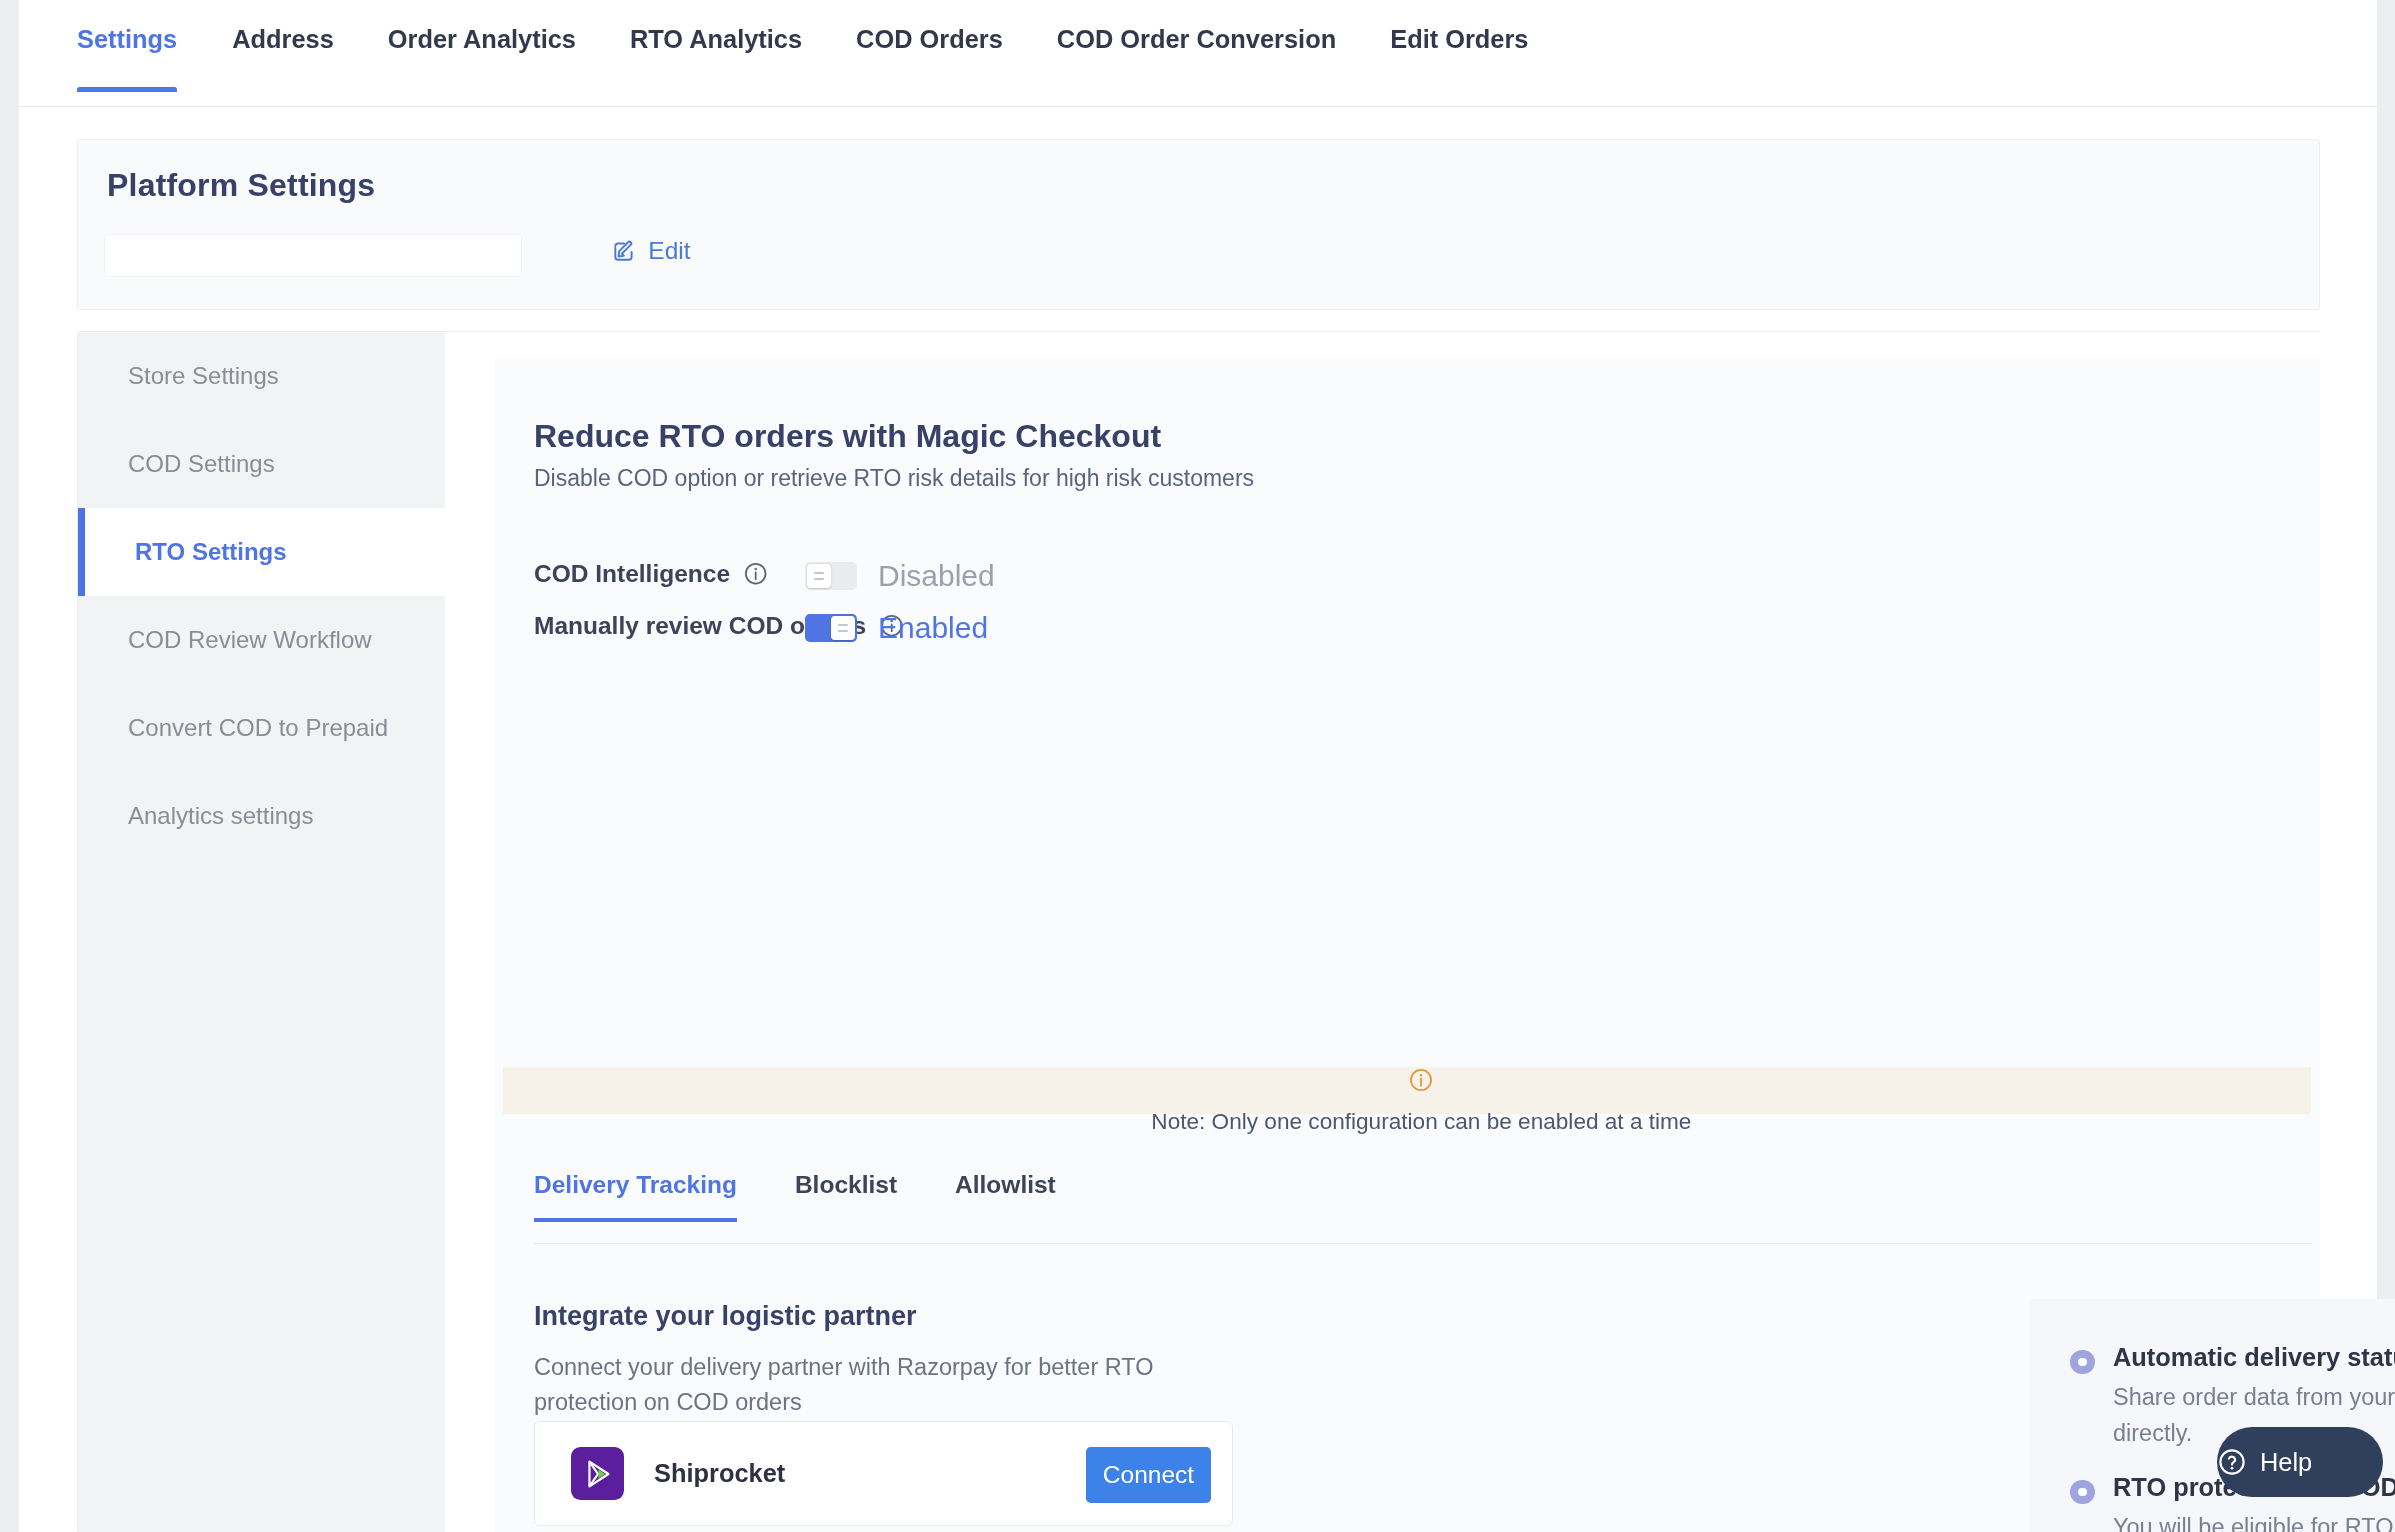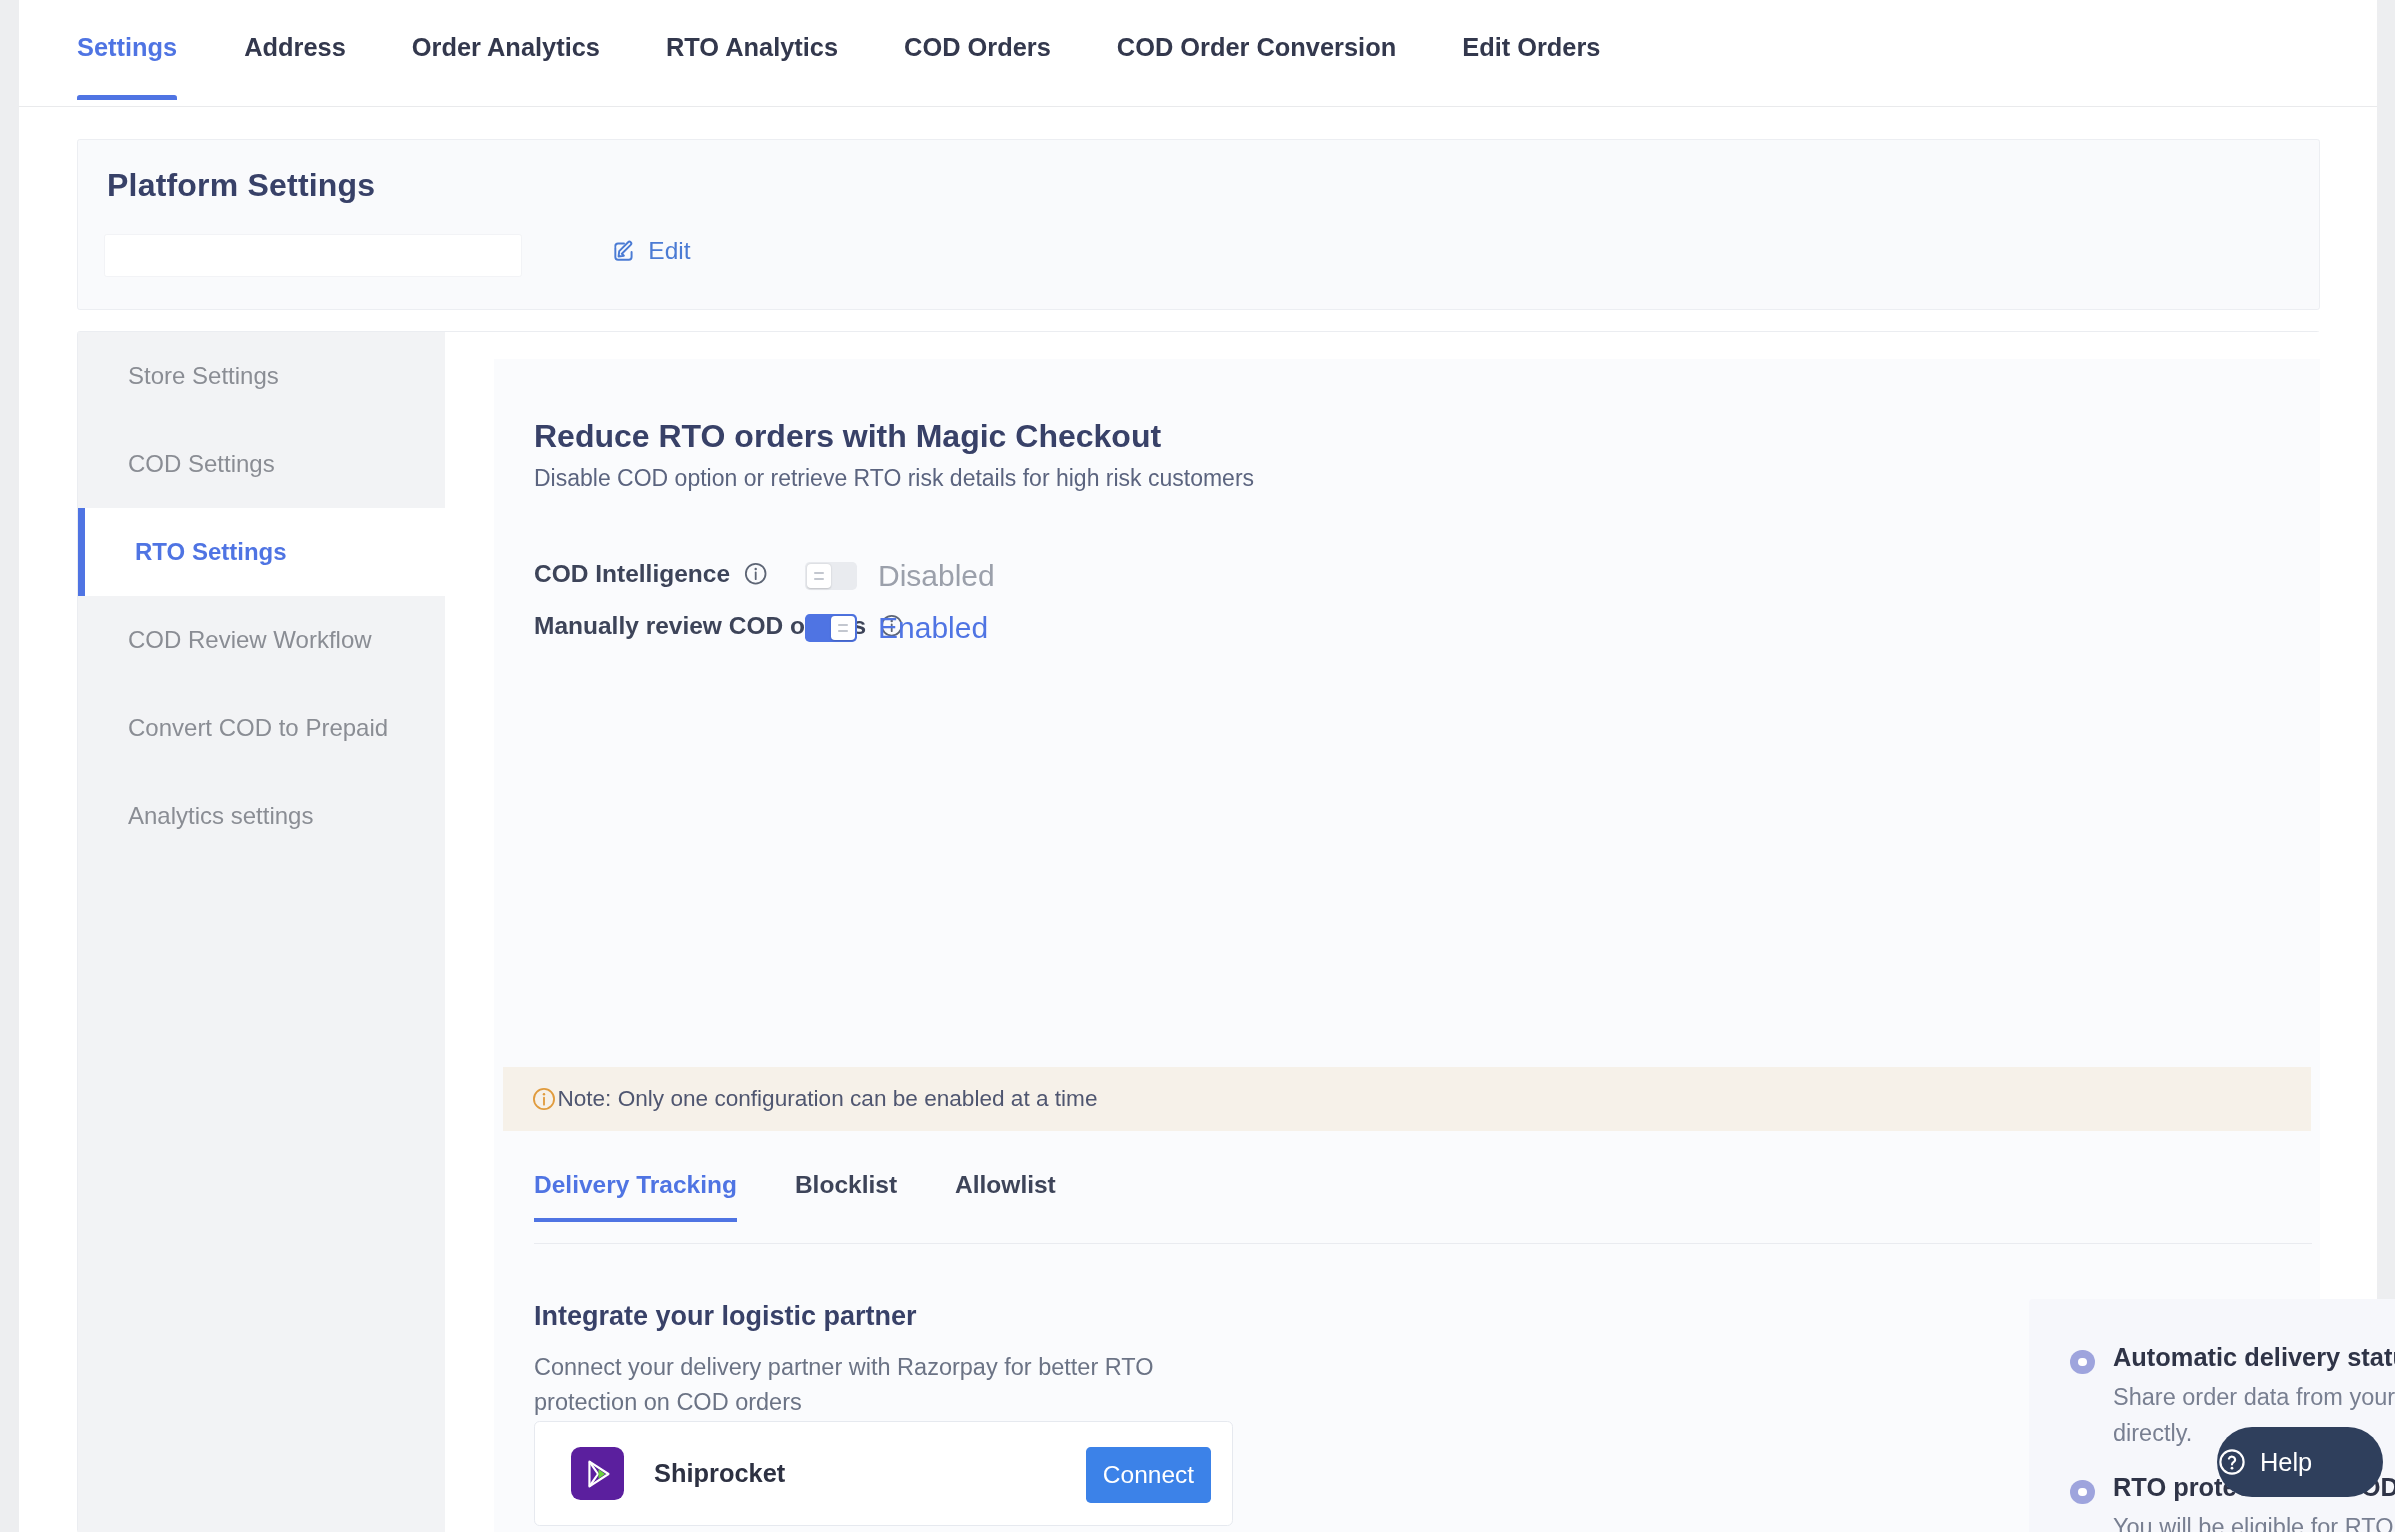--- a/index.html
+++ b/index.html
@@ -16,21 +16,21 @@
     background: #ffffff;
   }
 
   
   .topbar {
     position: absolute; left: 0; top: 0;
     width: 2358px; height: 107px;
     background: #ffffff;
     border-bottom: 1.9px solid #e9eaec;
   }
-  .topnav { position: absolute; left: 58px; top: 8px; height: 79px; display: flex; align-items: center; gap: 12px; }
+  .topnav { position: absolute; left: 58px; top: 0; height: 79px; display: flex; align-items: center; gap: 0; }
   .topnav-item {
     position: relative;
     font-size: 25.4px; font-weight: 700; color: #33384d;
     padding: 0 27px; height: 105px;
     display: flex; align-items: center;
     cursor: pointer; white-space: nowrap;
   }
   .topnav-item:first-child { padding-left: 0; padding-right: 28px; }
   .topnav-item.active { color: #4f74e3; }
   .topnav-item.active::after {
@@ -131,23 +131,23 @@
   .toggle.off .knob { left: 1.9px; }
   .toggle.on  .knob { right: 1.9px; }
   .toggle .knob i { display: block; width: 10.4px; height: 1.9px; background: #c3c7cf; border-radius: 0.9px; }
   .tgl-state { font-size: 30px; font-weight: 400; }
   .tgl-state.off { color: #9ba0ab; }
   .tgl-state.on  { color: #4f74e3; }
 
   
   .note {
     position: absolute; left: 9.4px; top: 708px;
-    width: 1808px; height: 64px;
+    width: 1808px; height: 47px;
     background: #f6f1e9;
-    display: flex; align-items: center; padding-left: 28px; 
+    display: flex; align-items: center; padding-left: 28px; gap: 16px; flex-direction: column;
   }
   .note-txt { font-size: 22.6px; color: #4f5670; }
 
   
   .tabs {
     position: absolute; left: 40px; top: 812px;
     width: 1778px; height: 73px;
     border-bottom: 1.9px solid #e9ebf0;
     display: flex; align-items: flex-start; gap: 0;
   }

